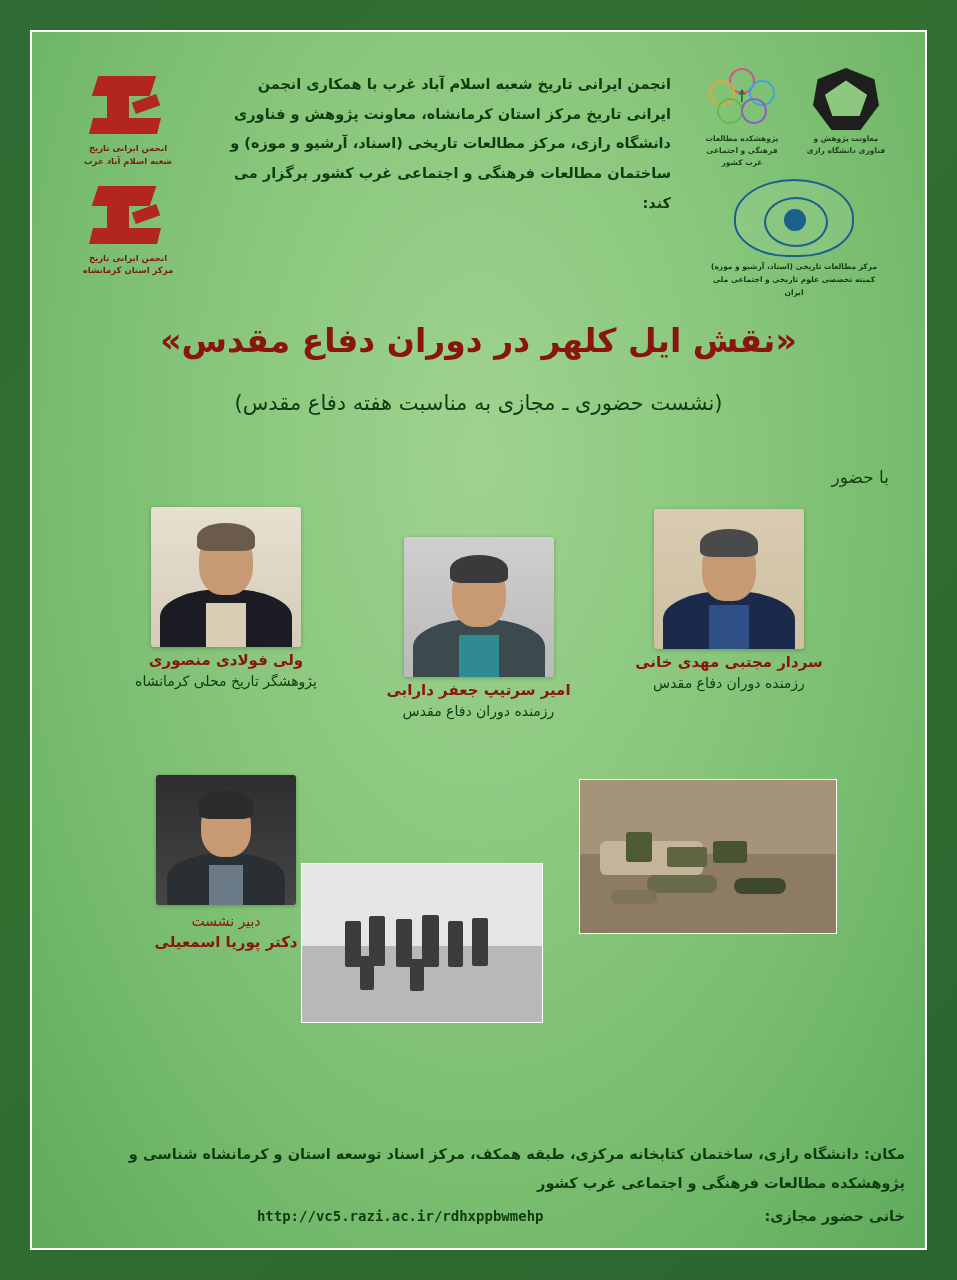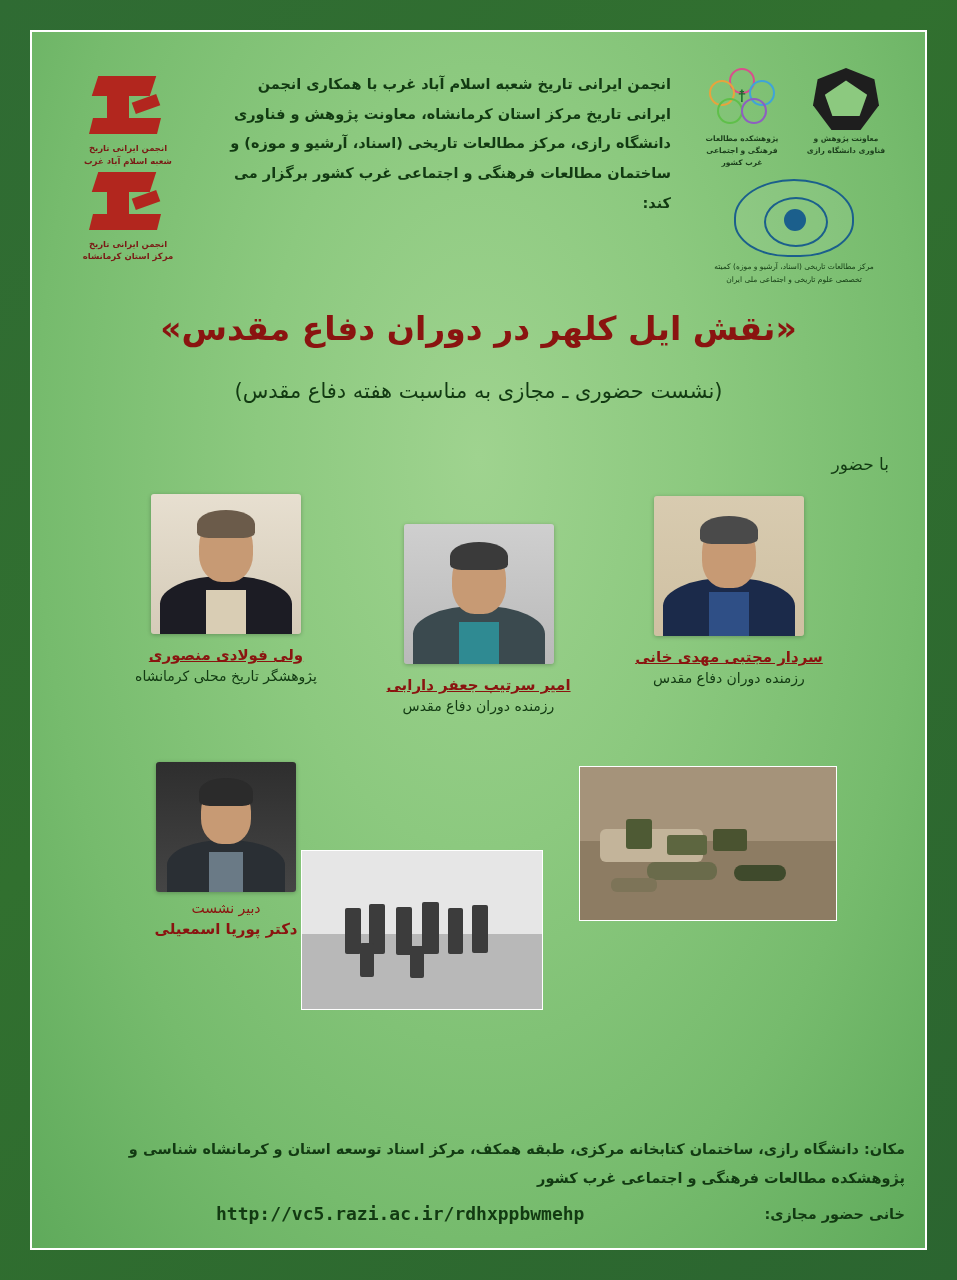--- a/index.html
+++ b/index.html
@@ -33,20 +33,21 @@
     display: flex;
     flex-direction: row-reverse;
     justify-content: space-between;
     align-items: flex-start;
     gap: 10px;
   }
   .logos-right {
     display: flex;
     flex-direction: column;
     align-items: center;
+    gap: 14px;
     width: 120px;
     padding-top: 6px;
   }
   .assoc-logo { text-align: center; }
   .assoc-mark {
     width: 78px; height: 66px;
     margin: 0 auto 4px auto;
     position: relative;
   }
   .assoc-mark .b1 {
@@ -132,21 +133,21 @@
     position: absolute; left: 28px; top: 16px;
     width: 60px; height: 46px;
     border: 2px solid #1b5f8c; border-radius: 50%;
   }
   .kavosh-mark::after {
     content: "";
     position: absolute; left: 48px; top: 28px;
     width: 22px; height: 22px;
     background: #1b5f8c; border-radius: 50%;
   }
-  .kavosh-cap { font-size: 7.5px; color: #123a12; line-height: 1.7; margin-top: 4px; font-weight: normal; }
+  .kavosh-cap { font-size: 7.5px; color: #123a12; line-height: 1.7; margin-top: 4px; font-weight: bold; }
 
   
   .title-block { text-align: center; margin-top: 14px; }
   .main-title {
     font-size: 33px; font-weight: bold; color: #8a1410;
     letter-spacing: 0px; line-height: 1.7; direction: rtl;
   }
   .sub-title {
     font-size: 21px; color: #123a12; margin-top: 16px;
     line-height: 1.8; direction: rtl;
@@ -162,21 +163,21 @@
     margin-top: 22px;
     height: 260px;
   }
   .speaker { position: absolute; text-align: center; width: 200px; }
   .sp-photo {
     width: 150px; height: 140px; margin: 0 auto;
     border-radius: 3px;
     position: relative; overflow: hidden;
     box-shadow: 0 1px 4px rgba(0,0,0,0.25);
   }
-  .sp-name { font-size: 15px; color: #8a1410; margin-top: 12px; font-weight: bold; direction: rtl; text-decoration: underline; }
+  .sp-name { font-size: 15px; color: #8a1410; margin-top: 4px; font-weight: bold; direction: rtl; }
   .sp-role { font-size: 14px; color: #123a12; margin-top: 4px; direction: rtl; }
 
   .sp1 { right: 60px; top: 0px; }
   .sp2 { left: 50%; transform: translateX(-50%); top: 28px; }
   .sp3 { left: 58px; top: -2px; }
 
   
   .ph-bg { position: absolute; inset: 0; }
   .ph-head {
     position: absolute; left: 50%; transform: translateX(-50%);
@@ -241,21 +242,21 @@
     color: #123a12;
   }
   .f-line { font-size: 14.5px; font-weight: bold; line-height: 2.0; }
   .f-link-row {
     margin-top: 10px;
     display: flex; align-items: center; gap: 16px;
   }
   .f-link-label { font-size: 14.5px; font-weight: bold; white-space: nowrap; }
   .f-link {
     flex: 1; text-align: center;
-    font-size: 18px; color: #123a12; font-weight: bold;
+    font-size: 14px; color: #123a12; font-weight: bold;
     direction: ltr;
     font-family: "DejaVu Sans Mono", monospace;
   }
 </style>
 </head>
 <body>
 
 <div class="poster">
   <div class="inner-frame">
     <div class="content">

